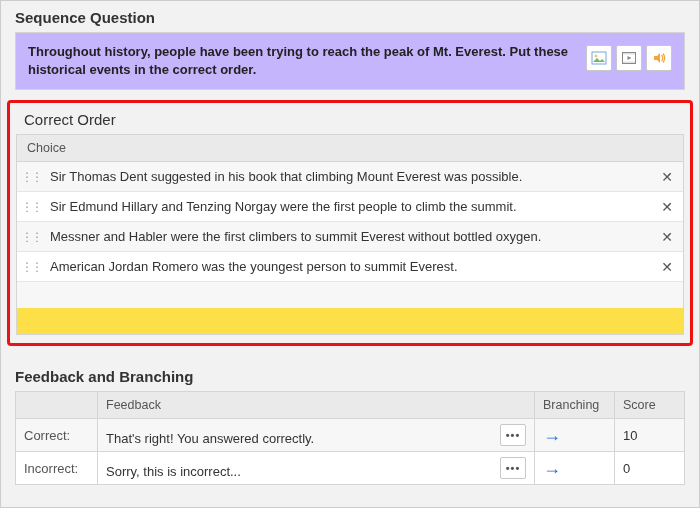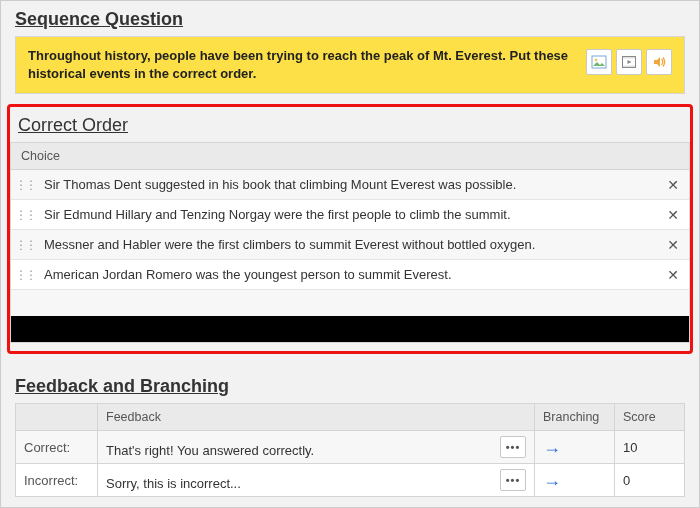--- a/index.html
+++ b/index.html
@@ -14,25 +14,24 @@
     width: 700px;
     height: 508px;
     border: 1px solid #ccc;
     background: #f2f2f2;
     position: relative;
   }
   .section-title {
     font-weight: 600;
     color: #333;
     padding: 8px 14px 6px;
-    font-size: 18px;
-    text-decoration: underline;
+    font-size: 15px;
   }
   .question-box {
-    background: #fde047;
+    background: #c4b5fd;
     border: 1px solid #d5d5d5;
     margin: 0 14px 10px;
     padding: 10px 12px;
     display: flex;
     align-items: flex-start;
     gap: 10px;
   }
   .question-text {
     flex: 1;
     font-weight: 700;
@@ -53,31 +52,31 @@
     align-items: center;
     justify-content: center;
     border-radius: 2px;
     cursor: pointer;
   }
   .media-btn svg { width: 16px; height: 16px; }
   .highlight-frame {
     border: 3px solid #e11;
     border-radius: 4px;
     margin: 0 6px 10px;
-    padding: 6px 0 8px;
+    padding: 6px 6px 8px;
   }
   .highlight-frame .section-title {
     padding-left: 8px;
     padding-top: 2px;
     font-weight: 400;
     color: #333;
   }
   .choice-table {
     border: 1px solid #d5d5d5;
-    background: #000000;
+    background: #fde047;
   }
   .choice-header {
     background: #eaeaea;
     color: #555;
     padding: 6px 10px;
     border-bottom: 1px solid #d5d5d5;
     font-size: 12.5px;
   }
   .choice-row {
     display: flex;

